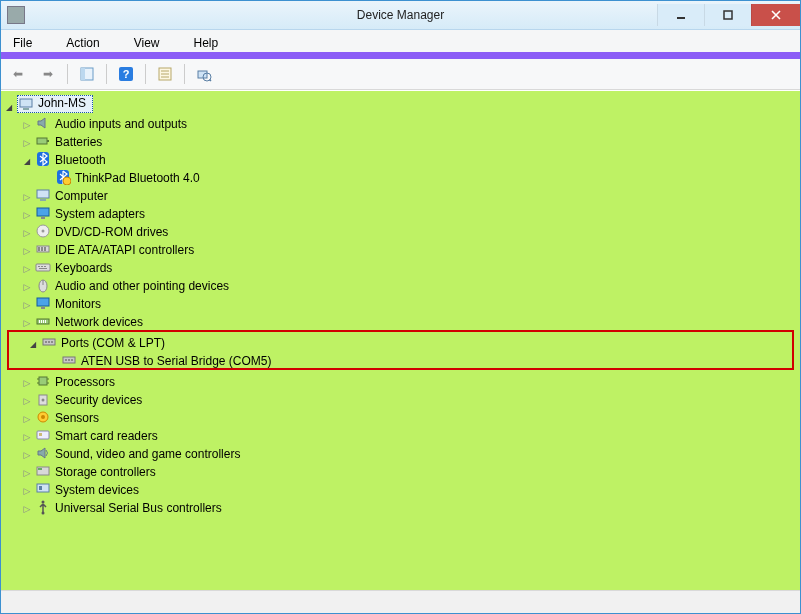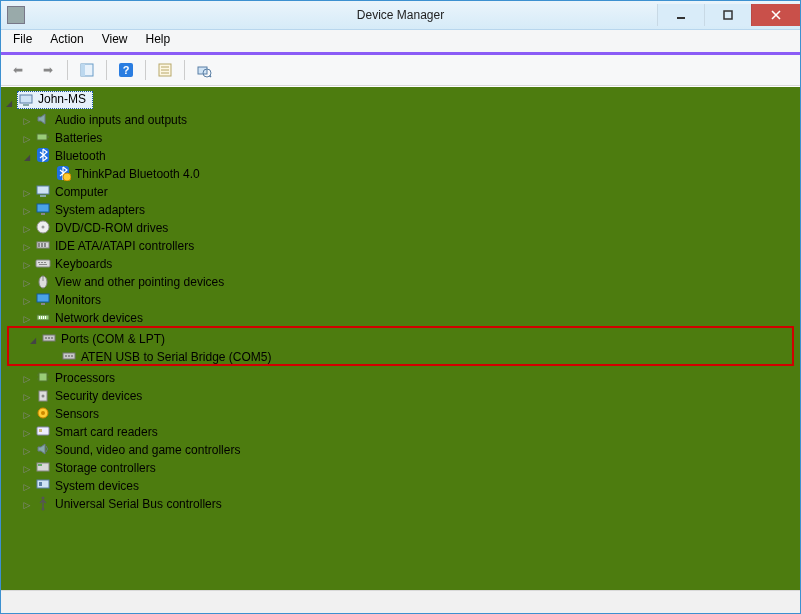--- a/index.html
+++ b/index.html
@@ -1,24 +1,24 @@
 <!DOCTYPE html>
 <html><head>
 <meta charset="utf-8">
 <style>
   html,body{margin:0;padding:0;font-family:"Segoe UI",Tahoma,sans-serif;font-size:12px;color:#000;background:#fff}
-  .window{width:801px;height:614px;border:1px solid #3c90d0;box-sizing:border-box;display:flex;flex-direction:column;background:#4d7c0f}
+  .window{width:801px;height:614px;border:1px solid #3c90d0;box-sizing:border-box;display:flex;flex-direction:column;background:#bef264}
   .titlebar{height:28px;background:linear-gradient(#eaf4fb,#d6ebf8);border-bottom:1px solid #b8d6ed;display:flex;align-items:center;position:relative}
   .title-icon{width:16px;height:16px;margin:0 6px;display:inline-block;background:#9aa;border:1px solid #778}
   .title-text{position:absolute;left:0;right:0;text-align:center;font-size:12px;color:#222}
   .winbtns{margin-left:auto;display:flex;height:22px}
   .winbtn{width:46px;height:22px;display:flex;align-items:center;justify-content:center;border-left:1px solid rgba(0,0,0,.08);font-family:Arial}
   .winbtn.min,.winbtn.max{background:#d9ecf9;color:#333}
   .winbtn.close{background:#c9504a;color:#fff;width:48px}
-  .menubar{height:22px;background:#f5f6f7;border-bottom:3px solid #8b5cf6;display:flex;align-items:flex-start;padding:0 4px;gap:2px}
+  .menubar{height:22px;background:#f5f6f7;border-bottom:7px solid #8b5cf6;display:flex;align-items:flex-end;padding:0 4px;gap:18px}
   .menuitem{padding:2px 8px;cursor:default}
   .toolbar{height:30px;background:#f7f8f9;border-bottom:1px solid #d9d9d9;display:flex;align-items:center;padding:0 4px;gap:4px}
   .tbtn{width:24px;height:24px;display:flex;align-items:center;justify-content:center;border:1px solid transparent}
   .sep{width:1px;height:20px;background:#ccc;margin:0 2px}
   .content{flex:1;overflow:auto;padding:4px 2px;border-top:1px solid #fff}
   .row{display:flex;align-items:flex-end;height:18px;padding:0 2px;cursor:default}
   .exp{width:12px;height:12px;display:inline-flex;align-items:center;justify-content:center;color:#666;font-size:10px;margin-right:2px;cursor:pointer}
   .ico{width:16px;height:16px;display:inline-block;margin-right:4px;vertical-align:middle}
   .label{vertical-align:middle}
   .root-row{background:#e6f1fa;border:1px dotted #1e5da3;display:inline-flex;padding-right:6px}
@@ -192,21 +192,21 @@
               <rect x="4" y="9" width="8" height="1" fill="#888"></rect>
             </svg></span>
         <span class="label">Keyboards</span>
       </div>
         <div class="row" style="padding-left:18px">
         <span class="exp arr-r"></span>
         <span class="ico"><svg width="16" height="16">
               <ellipse cx="8" cy="9" rx="4" ry="6" fill="#ddd" stroke="#888"></ellipse>
               <line x1="8" y1="3" x2="8" y2="8" stroke="#888"></line>
             </svg></span>
-        <span class="label">View and other pointing devices</span>
+        <span class="label">Audio and other pointing devices</span>
       </div>
         <div class="row" style="padding-left:18px">
         <span class="exp arr-r"></span>
         <span class="ico"><svg width="16" height="16">
               <rect x="2" y="3" width="12" height="8" fill="#4aa3e8" stroke="#155a9c"></rect>
               <rect x="6" y="12" width="4" height="2" fill="#888"></rect>
             </svg></span>
         <span class="label">Monitors</span>
       </div>
         <div class="row" style="padding-left:18px">

